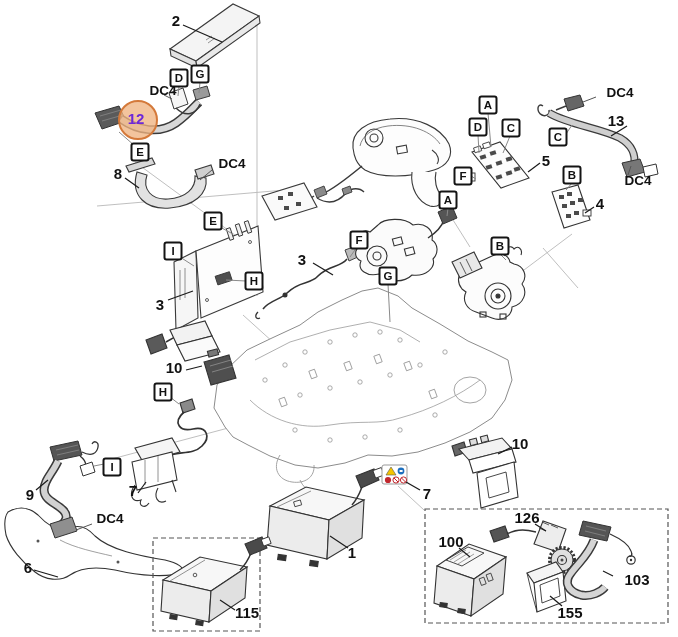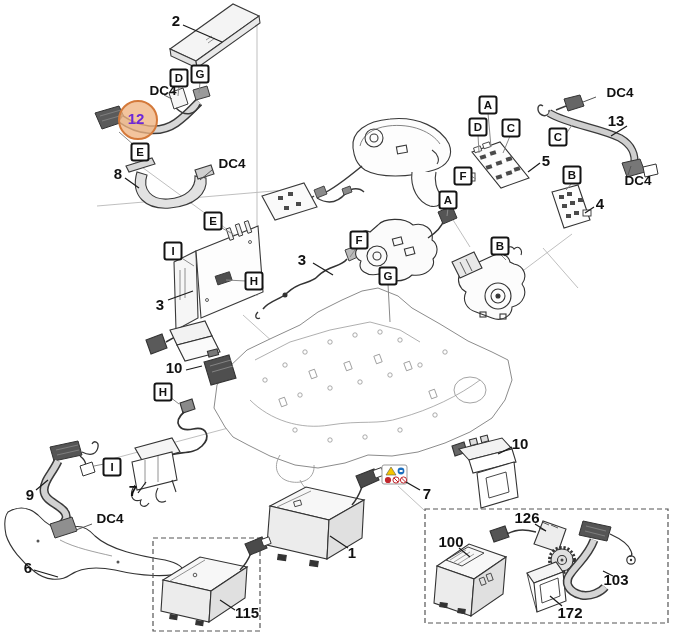--- a/index.html
+++ b/index.html
@@ -399,22 +399,22 @@
   <div class="num" style="left:133px;top:490px">7</div>
   <div class="num" style="left:352px;top:552px">1</div>
   <div class="num" style="left:427px;top:493px">7</div>
   <div class="num" style="left:520px;top:443px">10</div>
   <div class="num" style="left:546px;top:160px">5</div>
   <div class="num" style="left:616px;top:120px">13</div>
   <div class="num" style="left:600px;top:203px">4</div>
   <div class="num" style="left:247px;top:612px">115</div>
   <div class="num" style="left:451px;top:541px">100</div>
   <div class="num" style="left:527px;top:517px">126</div>
-  <div class="num" style="left:616px;top:579px">103</div>
-  <div class="num" style="left:570px;top:612px">172</div>
+  <div class="num" style="left:637px;top:579px">103</div>
+  <div class="num" style="left:570px;top:612px">155</div>
 
   <div class="hl" style="left:136px;top:118px">12</div>
 
   <div class="conn" style="left:179px;top:78px">D</div>
   <div class="conn" style="left:200px;top:74px">G</div>
   <div class="conn" style="left:140px;top:152px">E</div>
   <div class="conn" style="left:213px;top:221px">E</div>
   <div class="conn" style="left:173px;top:251px">I</div>
   <div class="conn" style="left:254px;top:281px">H</div>
   <div class="conn" style="left:359px;top:240px">F</div>

